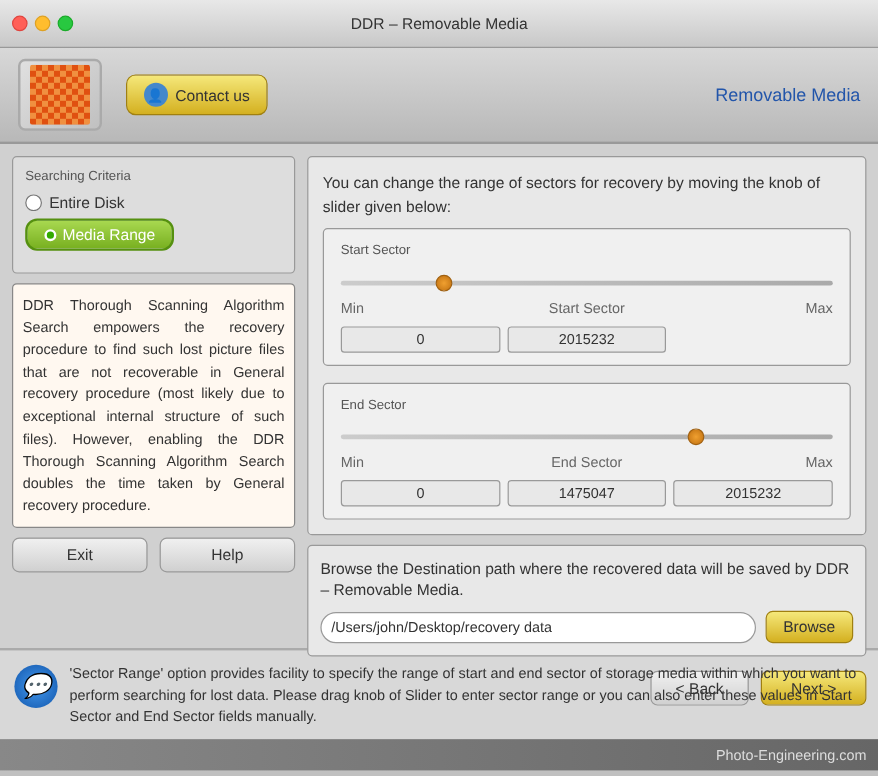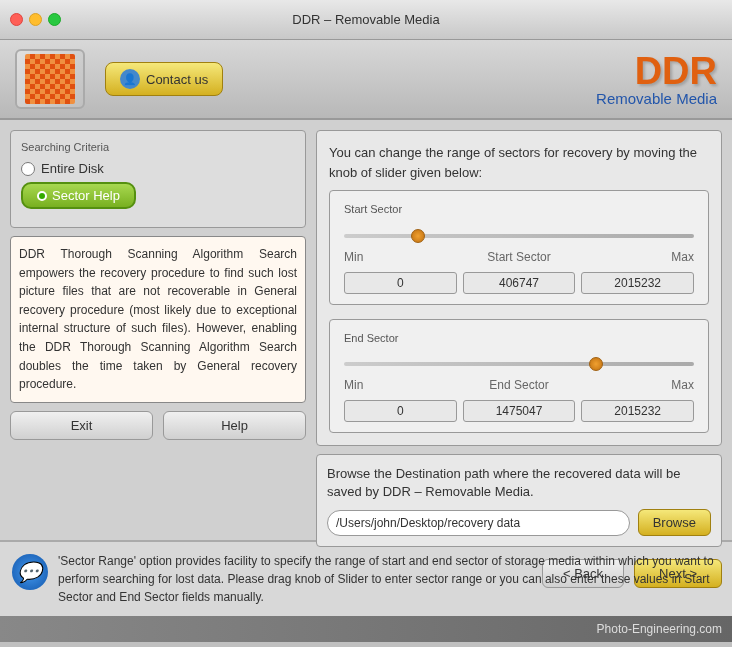--- a/index.html
+++ b/index.html
@@ -106,21 +106,21 @@
     .main-content {
       display: flex;
       height: 420px;
       background: #d0d0d0;
       padding: 10px;
       gap: 10px;
     }
 
     
     .left-panel {
-      width: 296px;
+      width: 236px;
       flex-shrink: 0;
     }
     .criteria-box {
       border: 1px solid #999;
       border-radius: 4px;
       padding: 10px;
       background: #ddd;
       margin-bottom: 8px;
     }
     .criteria-title {
@@ -402,38 +402,37 @@
 
 <div class="header">
   <div class="logo-box">
     <div class="logo-pattern"></div>
   </div>
   <button class="contact-btn">
     <div class="contact-icon">👤</div>
     <span>Contact us</span>
   </button>
   <div class="ddr-brand">
-    <div class="ddr-title">DDR</div>
     <div class="ddr-subtitle">Removable Media</div>
   </div>
 </div>
 
 <div class="main-content">
 
   <div class="left-panel">
     <div class="criteria-box">
       <div class="criteria-title">Searching Criteria</div>
       <div class="radio-row">
         <input type="radio" class="radio-input" name="scan-type" style="">
         <span class="radio-label">Entire Disk</span>
       </div>
       <div>
         <button class="sector-range-btn">
           <div class="radio-dot"></div>
-          <span>Sector Help</span>
+          <span>Media Range</span>
         </button>
       </div>
     </div>
     <div class="description-box">
       <span>DDR  Thorough  Scanning  Algorithm Search empowers the recovery procedure to find such lost picture files that are not recoverable in General recovery procedure (most likely due to exceptional internal structure of such files). However, enabling the DDR  Thorough  Scanning  Algorithm  Search doubles the time taken by General recovery procedure.</span>
     </div>
     <div class="bottom-buttons">
       <button class="bottom-btn">Exit</button>
       <button class="bottom-btn">Help</button>
     </div>
@@ -446,21 +445,20 @@
       <div class="sector-panels">
 
         <div class="slider-group">
           <div class="slider-group-label">Start Sector</div>
           <input type="range" class="slider-range" value="20" min="0" max="100" style="">
           <div class="sector-fields">
             <div style="text-align:left; font-size:12px; color:#666;">Min</div>
             <div style="text-align:center; font-size:12px; color:#666;">Start Sector</div>
             <div style="text-align:right; font-size:12px; color:#666;">Max</div>
             <input type="text" class="sector-field-input" value="0" style="">
-            <input type="text" class="sector-field-input" value="406747" style="">
             <input type="text" class="sector-field-input" value="2015232" style="">
           </div>
         </div>
 
         <div class="slider-group">
           <div class="slider-group-label">End Sector</div>
           <input type="range" class="slider-range" value="73" min="0" max="100" style="">
           <div class="sector-fields">
             <div style="text-align:left; font-size:12px; color:#666;">Min</div>
             <div style="text-align:center; font-size:12px; color:#666;">End Sector</div>

